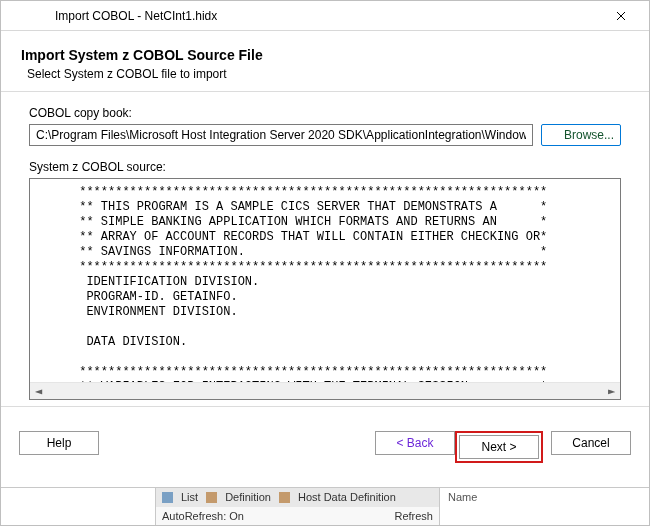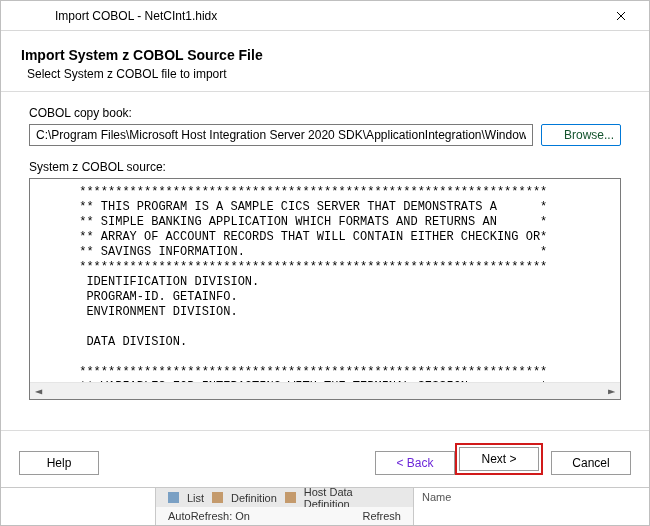--- a/index.html
+++ b/index.html
@@ -16,34 +16,34 @@
   .field-label { margin-bottom:4px; }
   .path-row { display:flex; gap:8px; align-items:center; margin-bottom:14px; }
   .path-input { flex:1; height:22px; border:1px solid #7a7a7a; padding:2px 6px; font-size:12px; font-family:inherit; }
   .browse-btn { width:80px; height:22px; border:1px solid #0078d7; background:#fff; color:#14532d; border-radius:2px; cursor:pointer; font-size:12px;text-align:right; }
   .source-box { border:1px solid #7a7a7a; height:222px; position:relative; display:flex; flex-direction:column; background:#fff; }
   .source-pre { flex:1; margin:0; padding:6px 6px; font-family:Consolas,"Courier New",monospace; font-size:12px; line-height:15px; white-space:pre; overflow:hidden; }
   .hscroll { height:17px; border-top:1px solid #e5e5e5; display:flex; align-items:center; background:#f0f0f0; }
   .hscroll .arrow { width:17px; height:17px; display:flex; align-items:center; justify-content:center; color:#606060; cursor:pointer; font-family:Consolas,monospace; }
   .hscroll .track { flex:1; height:17px; position:relative; }
   .footer { position:absolute; left:0; right:0; bottom:0; }
-  .btnbar { border-top:1px solid #dcdcdc; padding:12px 18px; display:flex; align-items:flex-end; background:#fff; }
+  .btnbar { border-top:1px solid #dcdcdc; padding:24px 18px; display:flex; align-items:flex-start; background:#fff; }
   .wbtn { width:80px; height:24px; border:1px solid #9a9a9a; background:#fff; font-size:12px; cursor:pointer; }
   .wbtn.disabled { color:#6d28d9; cursor:default; }
   .spacer { flex:1; }
   .highlight { border:2px solid #d11a1a; padding:2px; display:inline-block; }
   .below { height:38px; background:#f0f0f0; border-top:1px solid #c8c8c8; display:flex; font-size:11px; color:#333; overflow:hidden; }
   .below .left { width:155px; border-right:1px solid #c8c8c8; background:#fff; }
   .below .mid { flex:1; display:flex; flex-direction:column; }
-  .below .row { display:flex; align-items:center; height:19px; padding:0 12px; gap:8px; }
+  .below .row { display:flex; align-items:center; height:19px; padding:0 6px; gap:8px; }
   .below .row.top { background:#e8e8e8; }
   .below .row.bot { background:#f8f8f8;justify-content:space-between; }
   .below .ic { width:11px; height:11px; background:#7aa0c4; display:inline-block; }
   .below .ic2 { width:11px; height:11px; background:#c49a6c; display:inline-block; }
-  .below .right { width:236px; border-left:1px solid #c8c8c8; background:#fff; display:flex; align-items:flex-start; padding:3px 8px; color:#555; }
+  .below .right { width:210px; border-left:1px solid #c8c8c8; background:#fff; display:flex; align-items:flex-start; padding:3px 8px; color:#555; }
   .below .refresh { margin-left:auto; }
 </style>
 </head>
 <body>
 
 <div class="window">
 
   <div class="titlebar">
     <span class="title">Import COBOL - NetCInt1.hidx</span>
     <div class="close">

